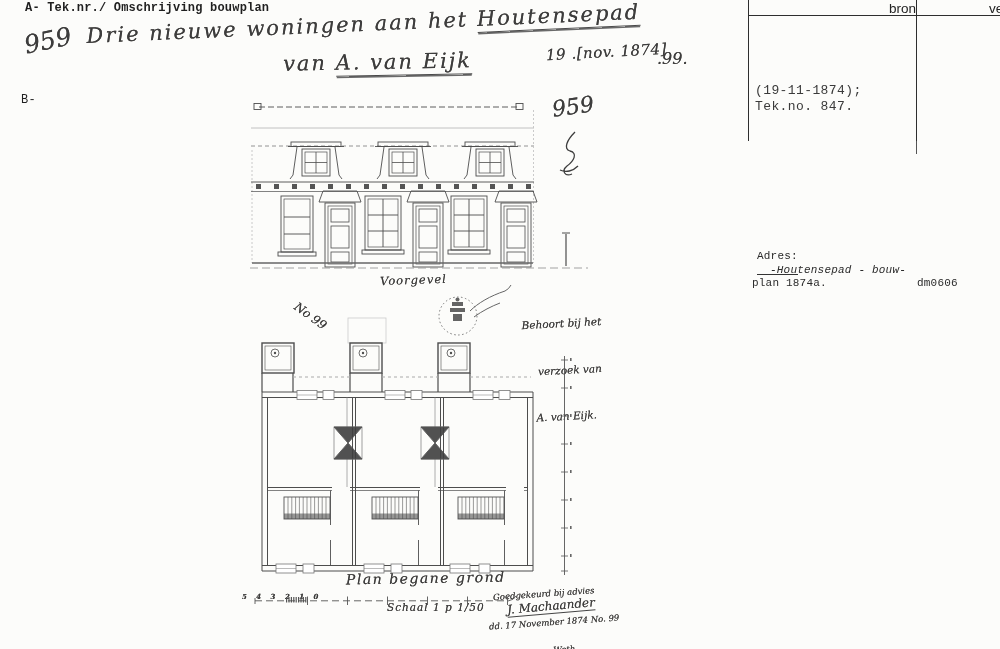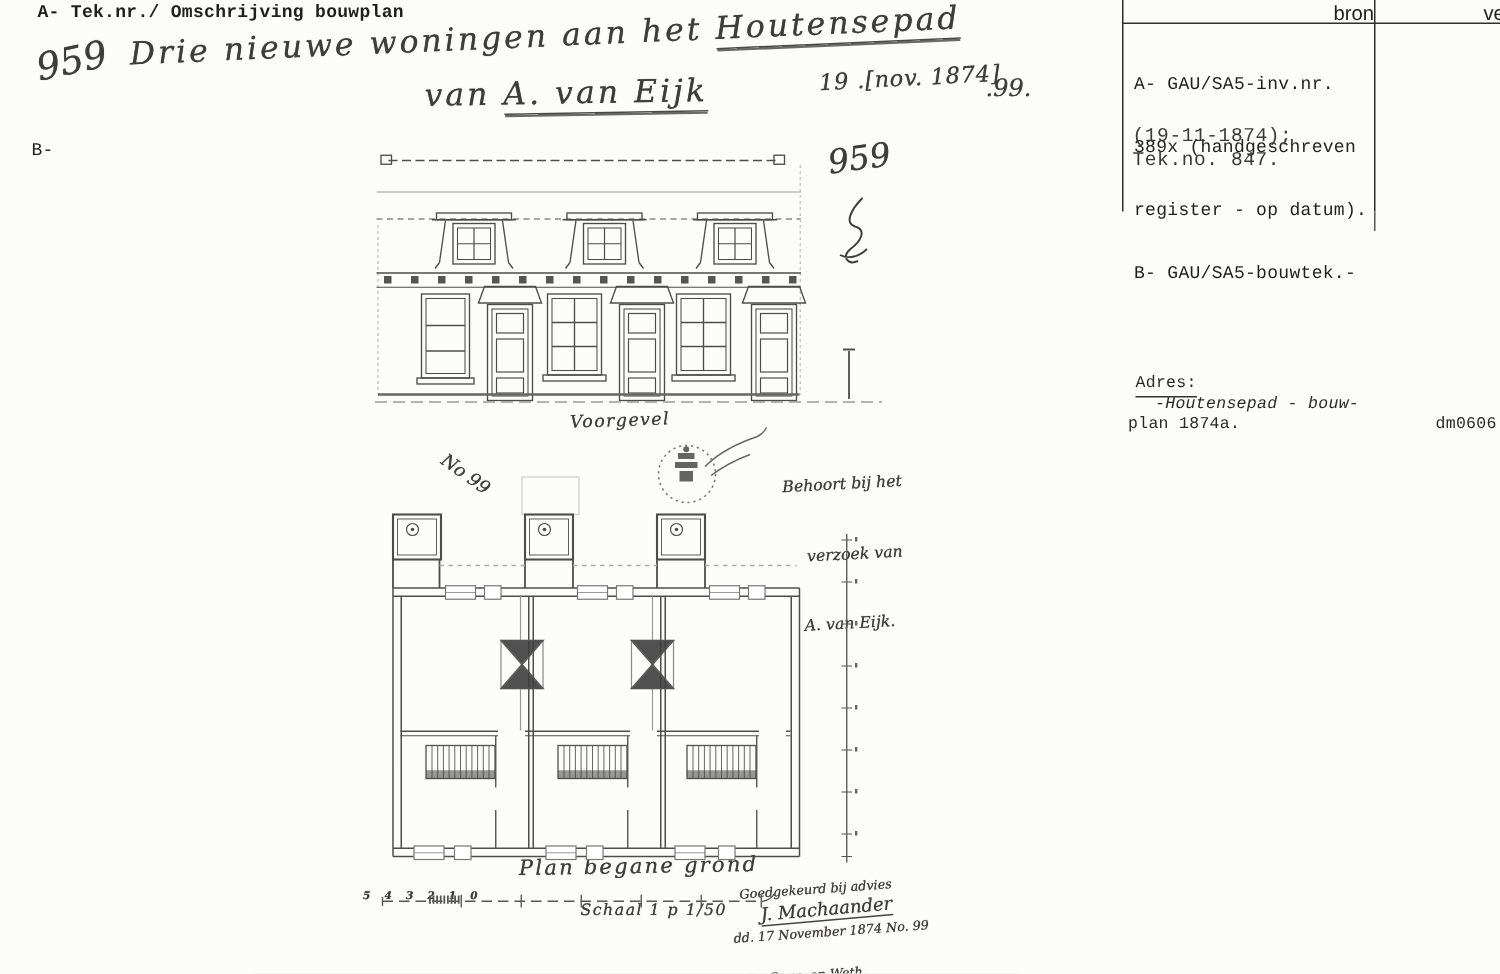--- a/index.html
+++ b/index.html
@@ -29,33 +29,27 @@
 
   <div class="abs typed typed-b" style="left:25px;top:1px;">A- Tek.nr./ Omschrijving bouwplan</div>
 
   <div class="abs sans center" style="left:748px;top:1px;width:168px;">bron</div>
   <div class="abs sans center" style="left:956px;top:1px;width:84px;">verwerkt</div>
   <div class="hline" style="left:748px;top:15px;width:252px;"></div>
   <div class="vline" style="left:748px;top:0;height:141px;"></div>
   <div class="vline" style="left:916px;top:0;height:141px;"></div>
   <div class="vtick" style="left:916px;top:141px;height:13px;"></div>
 
-  <div class="abs typed" style="left:756px;top:21px;line-height:14px;">
-    <div>A- GAU/SA5-inv.nr.</div>
-    <div>389x (handgeschreven</div>
-    <div>register - op datum).</div>
-    <div>B- GAU/SA5-bouwtek.-</div>
-  </div>
   <div class="abs typed-lt" style="left:755px;top:83px;">(19-11-1874);</div>
   <div class="abs typed-lt" style="left:755px;top:99px;">Tek.no. 847.</div>
 
-  <div class="abs typed typed-sm" style="left:757px;top:250px;"><span style="border-bottom:1px solid #333;padding-bottom:2px;">Adres:</span></div>
+  <div class="abs typed typed-sm" style="left:757px;top:250px;"><span style="border-bottom:1px solid #333;padding-bottom:12px;">Adres:</span></div>
   <div class="abs typed typed-sm" style="left:770px;top:264px;font-style:italic;">-Houtensepad - bouw-</div>
   <div class="abs typed typed-sm" style="left:752px;top:277px;">plan 1874a.</div>
-  <div class="abs typed typed-sm" style="left:917px;top:277px;margin-left:40px;">dm0606</div>
+  <div class="abs typed typed-sm" style="left:917px;top:277px;">dm0606</div>
 
   <div class="abs typed" style="left:21px;top:93px;">B-</div>
 
   <div class="abs hw" style="left:24px;top:26px;font-size:25px;transform:rotate(-12deg);">959</div>
   <div class="abs hw" style="left:86px;top:24px;font-size:21px;letter-spacing:2px;transform:rotate(-2.5deg);transform-origin:left top;"><span>Drie nieuwe woningen aan het </span><span class="hw-ul">Houtensepad</span></div>
   <div class="abs hw" style="left:283px;top:50px;font-size:21px;letter-spacing:2px;transform:rotate(-1deg);"><span>van </span><span class="hw-ul">A. van Eijk</span></div>
   <div class="abs hw" style="left:546px;top:43px;font-size:15px;letter-spacing:.5px;transform:rotate(-3deg);">19 .[nov. 1874]</div>
   <div class="abs hw" style="left:657px;top:49px;font-size:16px;">.99.</div>
 
   <div class="abs hw" style="left:552px;top:94px;font-size:22px;transform:rotate(-8deg);">959</div>

